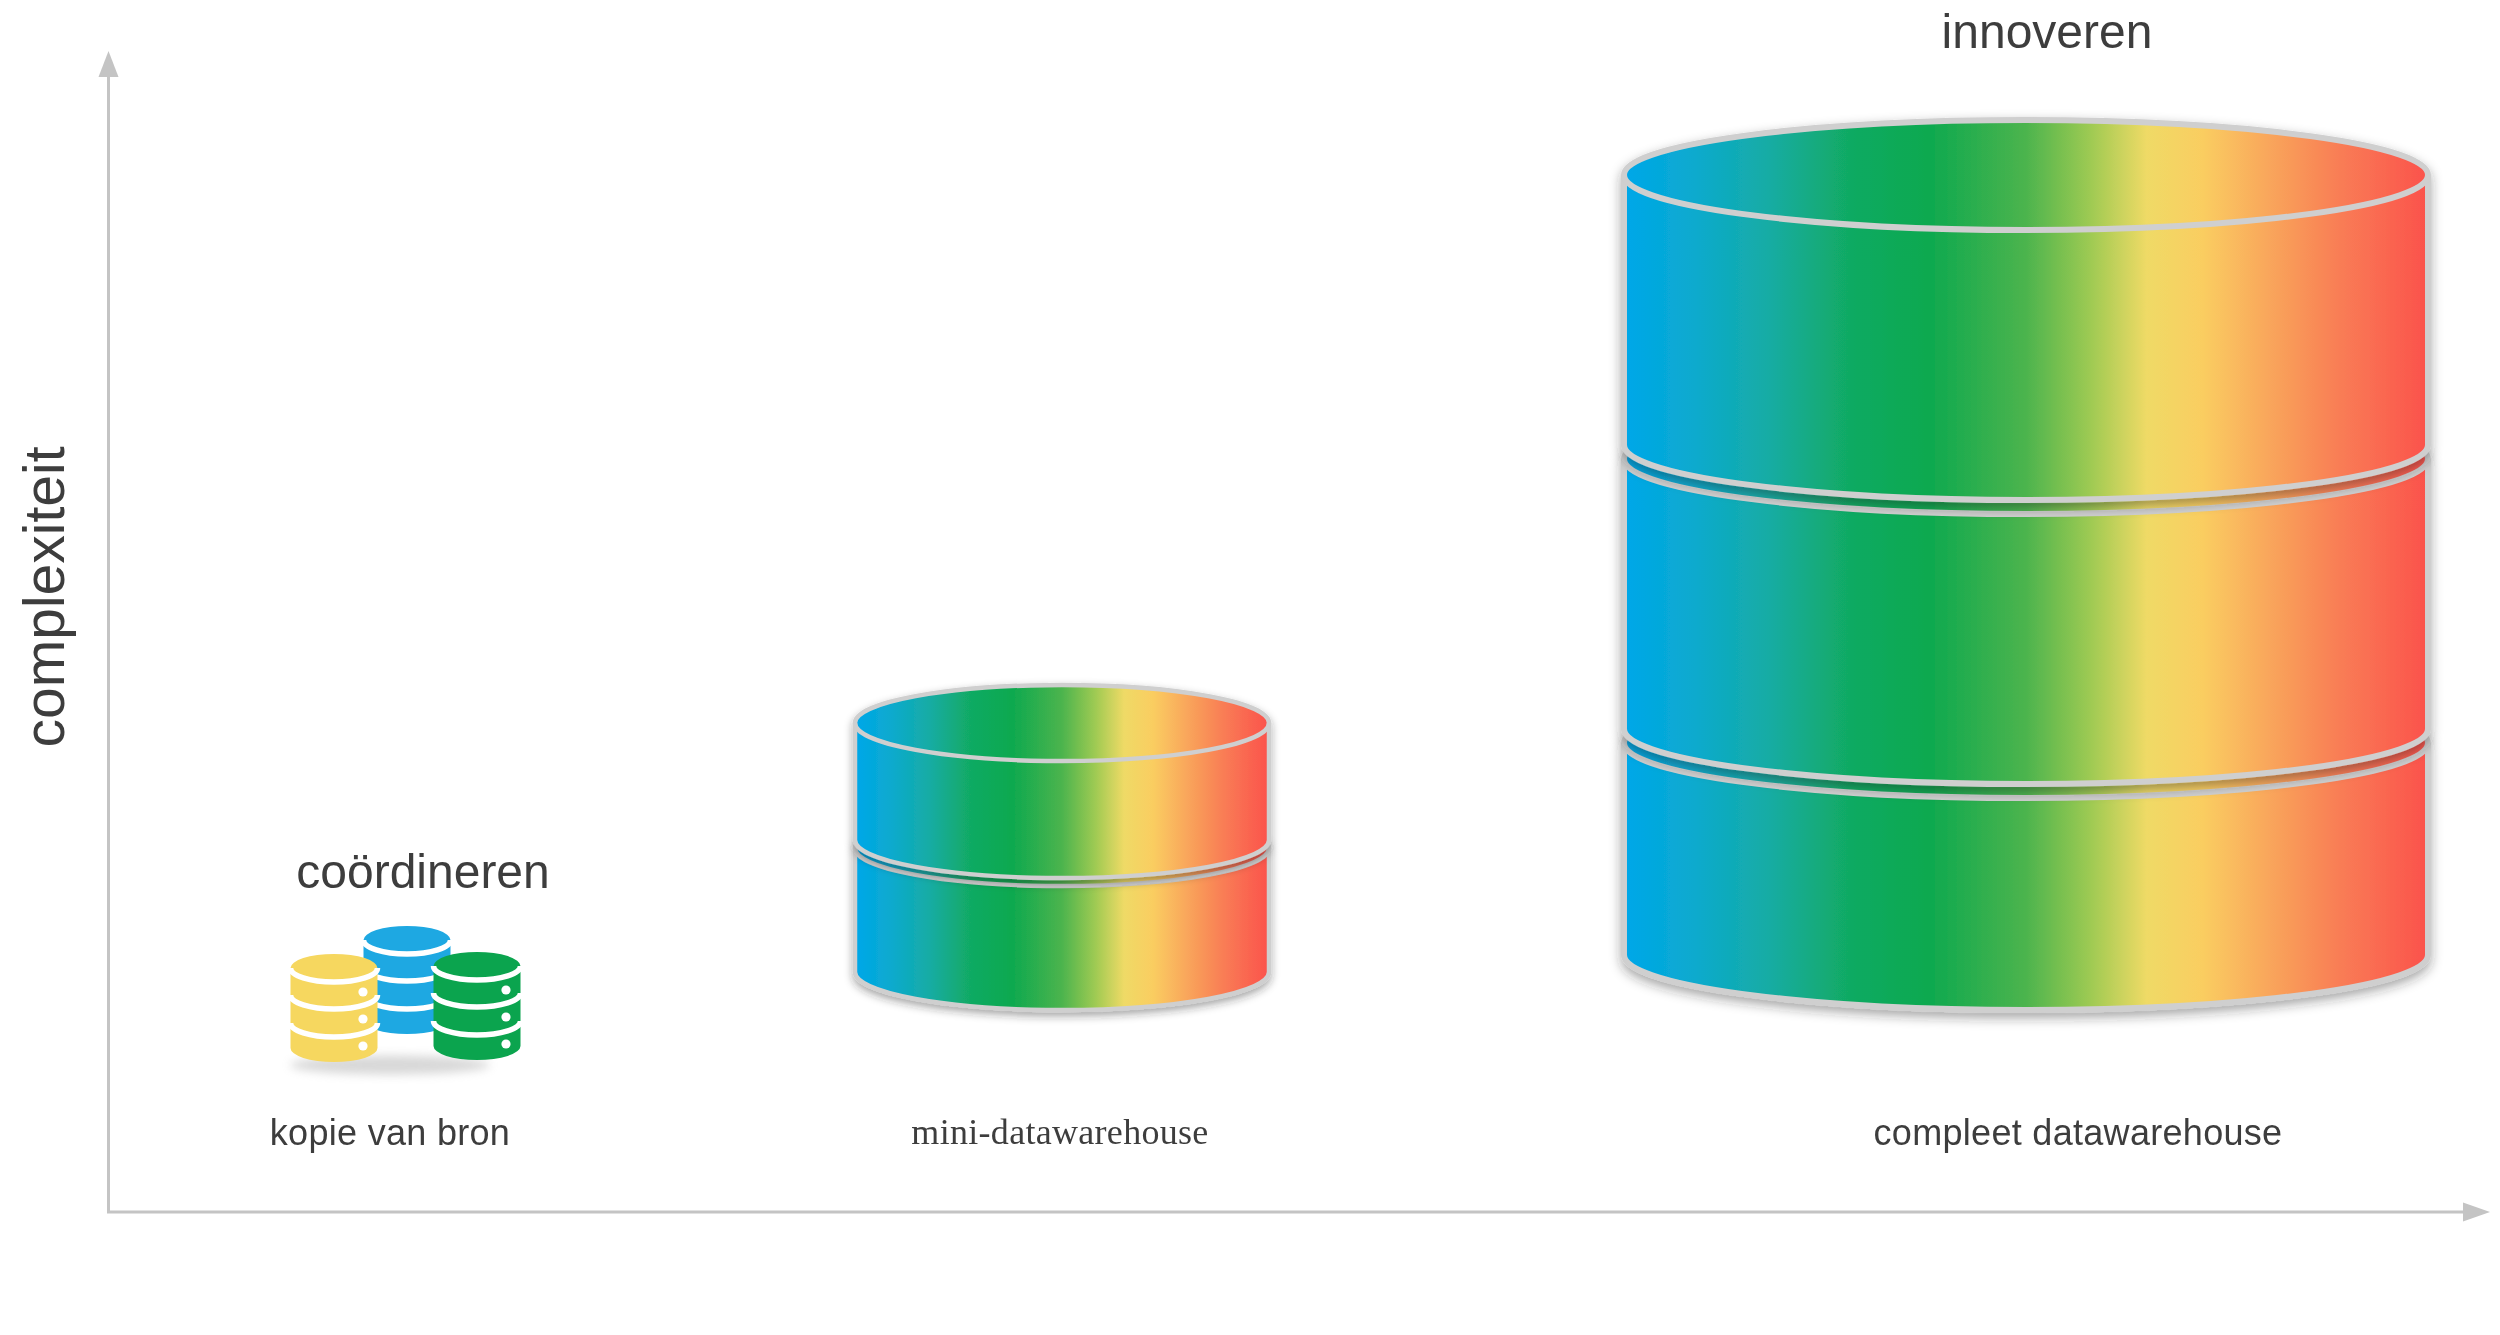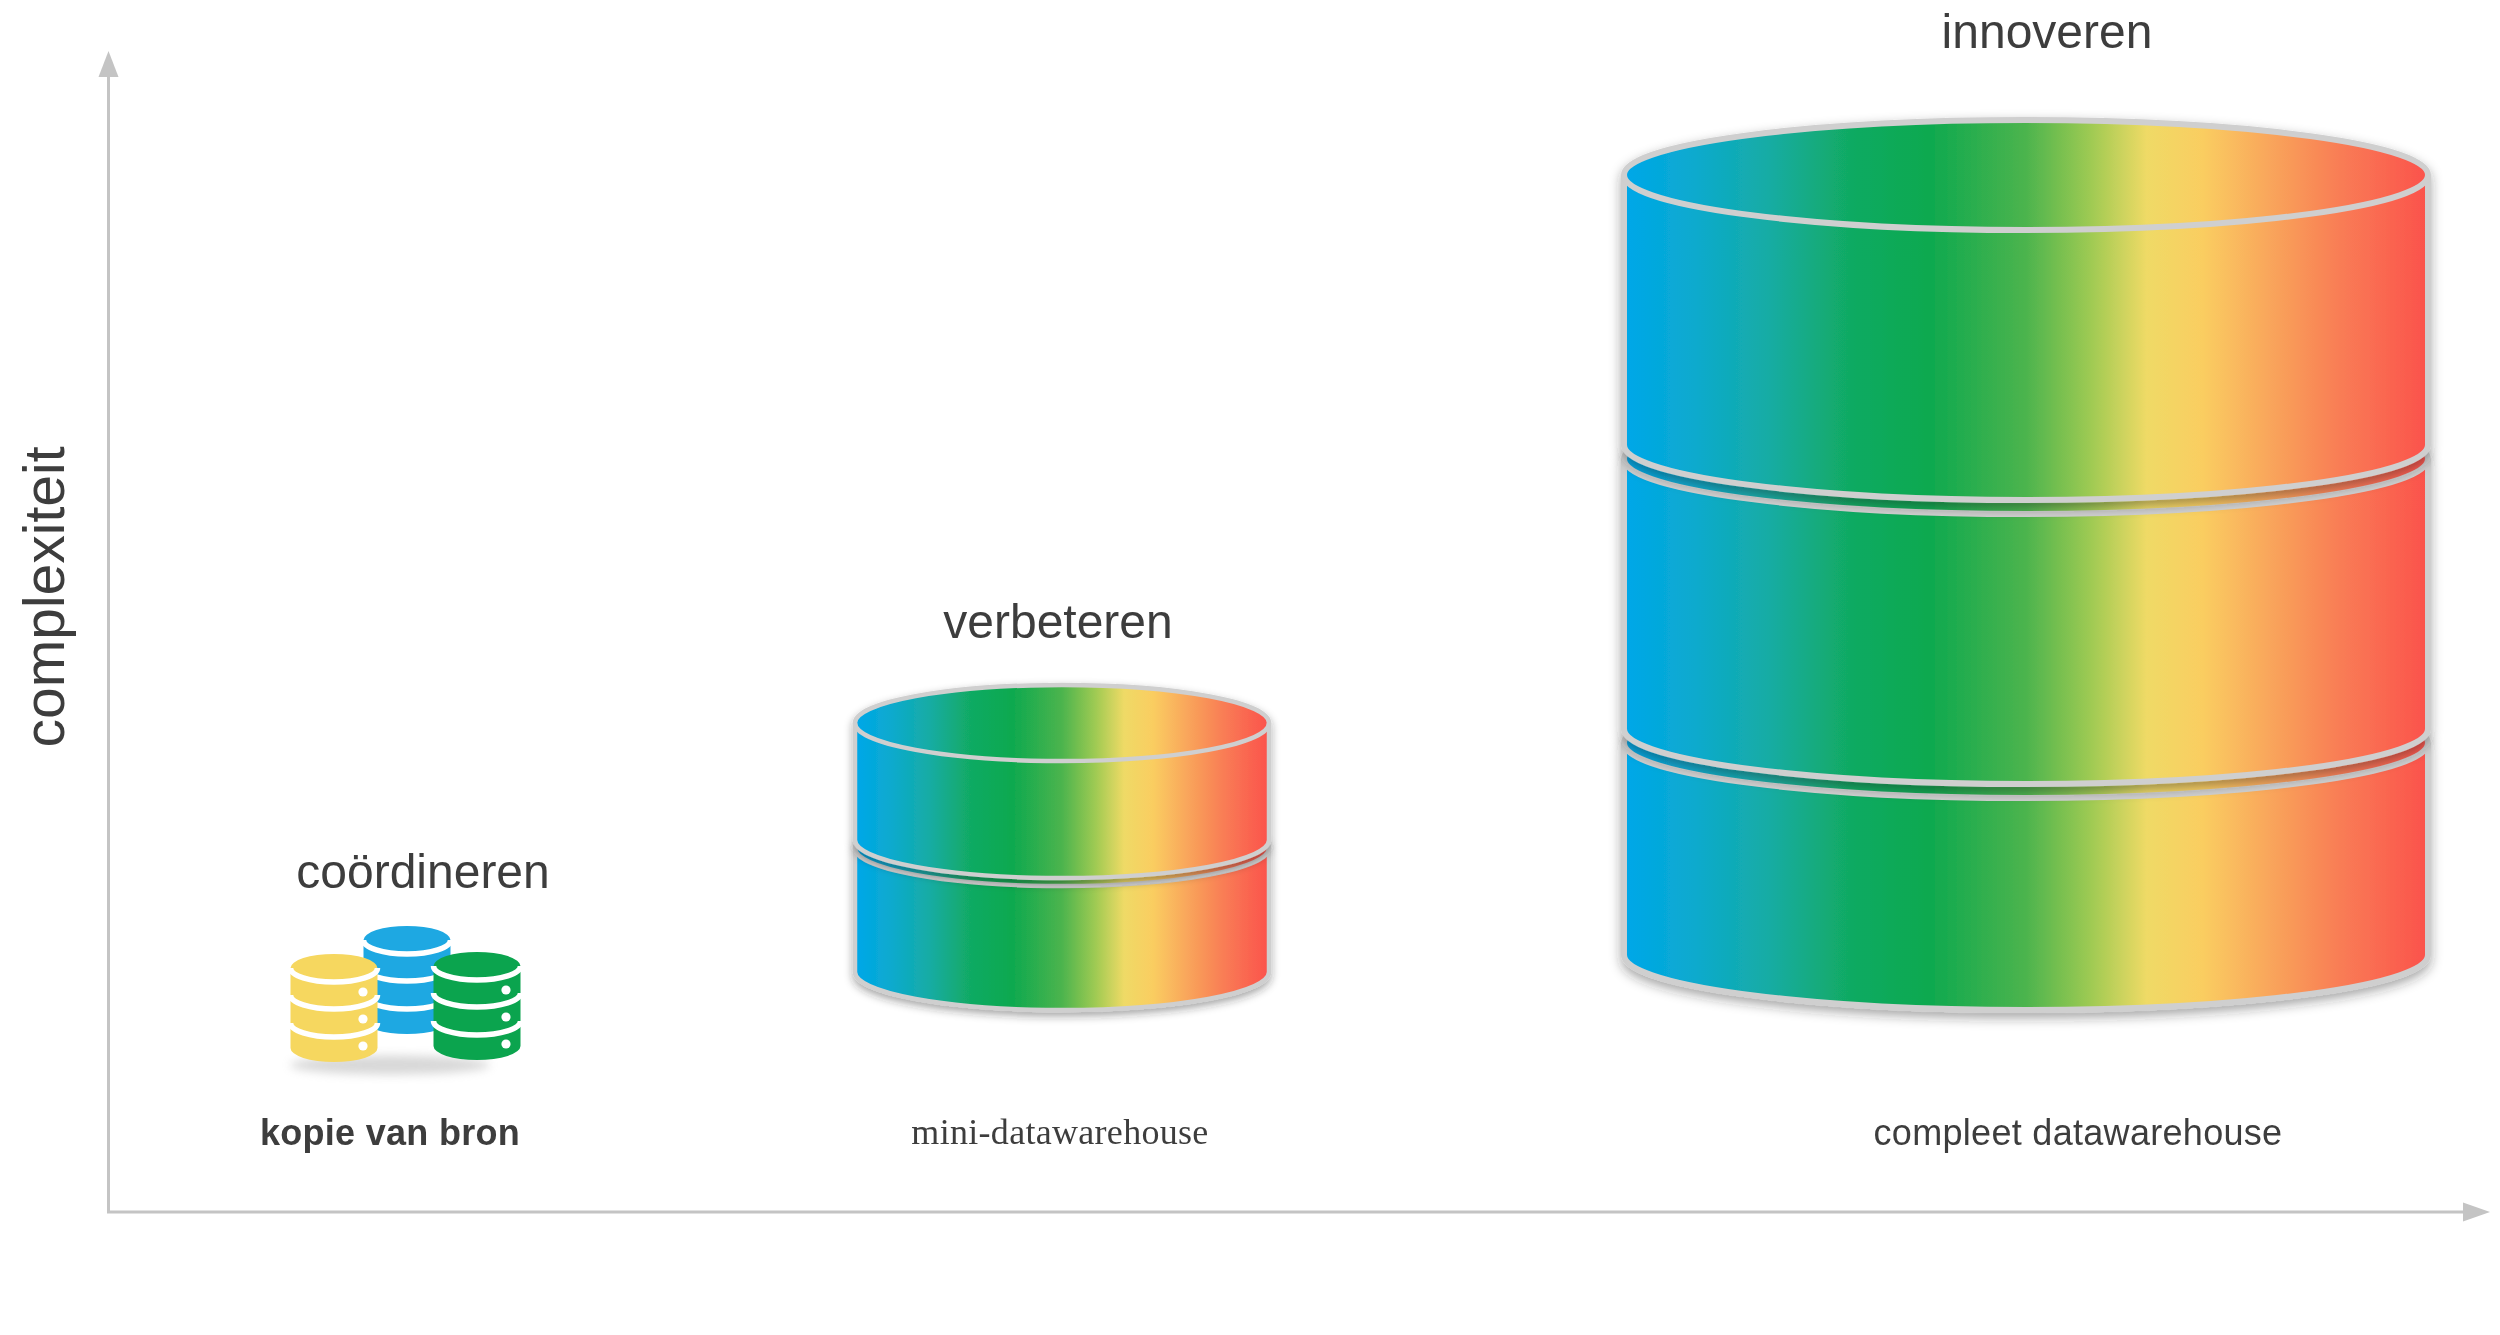--- a/index.html
+++ b/index.html
@@ -22,21 +22,21 @@
 
   #y-axis-label {
     left: -256px; top: 566px; width: 600px; height: 62px; line-height: 62px;
     transform: rotate(-90deg); transform-origin: center;
   }
   #x-axis-label { left: 830px; top: 1254px; width: 1000px; }
 
   #title-1   { left: 173px;  top: 844px; width: 500px; }
   #title-2   { left: 808px;  top: 594px; width: 500px; }
   #title-3   { left: 1797px; top: 4px;   width: 500px; }
-  #caption-1 { left: 140px;  top: 1112px; width: 500px; font-weight: bold; }
+  #caption-1 { left: 140px;  top: 1112px; width: 500px; }
   #caption-2 { left: 810px;  top: 1112px; width: 500px; font-family: Liberation Serif, serif; }
   #caption-3 { left: 1828px; top: 1112px; width: 500px; }
 
   
   #axes { left: 0; top: 0; }
   .axis { fill: var(--axis, #c4c4c4); }
 
   
   svg.graphic { overflow: visible; position: absolute; }
   #cyl-medium { left: 845px;  top: 660px; }
@@ -113,21 +113,20 @@
         <use href="#db-dots"></use>
     </g>
     <g transform="translate(150,33)" color="#0BA44E">
       <use href="#db-base"></use>
         <use href="#db-dots"></use>
     </g>
   </svg>
 
   <div id="caption-1" class="abs label stage-caption">kopie van bron</div>
 
-  <div id="title-2" class="abs label stage-title">verbeteren</div>
 
   <svg id="cyl-medium" class="graphic" width="434" height="380" viewBox="0 0 434 380">
     <g filter="url(#shadow-med)">
       <path class="seg w-med" d="M10,188 A207,38 0 0 1 424,188 L424,312 A207,38 0 0 1 10,312 Z"></path>
       <path class="rim w-med" d="M10,188 A207,38 0 0 0 424,188"></path>
     </g>
     <g filter="url(#shadow-med)">
       <path class="seg w-med" d="M10,63 A207,38 0 0 1 424,63 L424,180 A207,38 0 0 1 10,180 Z"></path>
       <path class="rim w-med" d="M10,63 A207,38 0 0 0 424,63"></path>
     </g>

